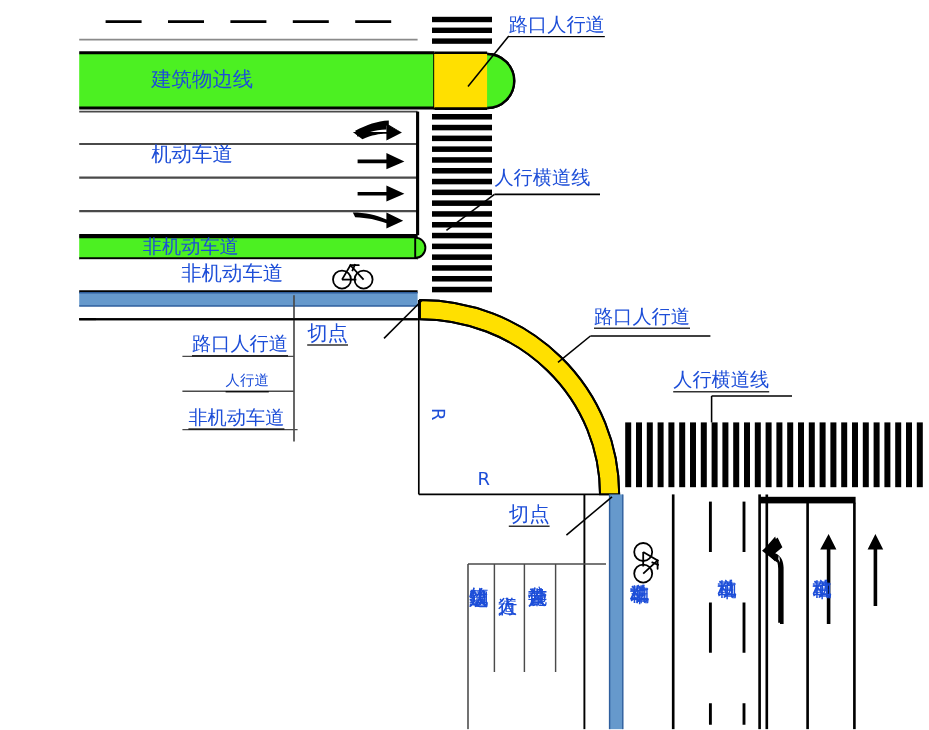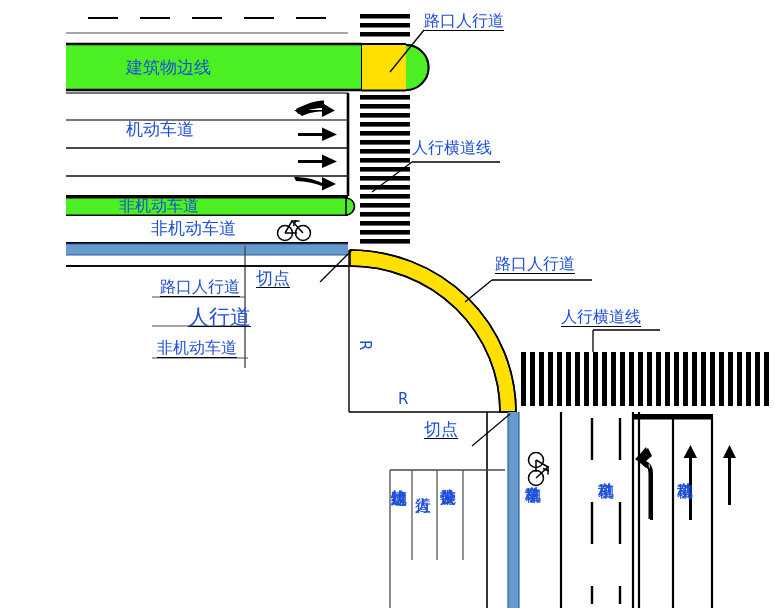--- a/index.html
+++ b/index.html
@@ -234,21 +234,21 @@
   <div class="lbl lbl-h" style="left:126px; top:59px; font-size:17px;">建筑物边线</div>
 
   <div class="lbl lbl-h" style="left:126px; top:121px; font-size:17px;text-align:center;">机动车道</div>
 
   <div class="lbl lbl-h" style="left:119px; top:198px; font-size:16px;">非机动车道</div>
 
   <div class="lbl lbl-h" style="left:119px; top:220px; font-size:17px;margin-left:32px;">非机动车道</div>
 
   <div class="lbl lbl-h ul" style="left:160px; top:279px; font-size:16px;">路口人行道</div>
 
-  <div class="lbl lbl-h ul" style="left:188px; top:309px; font-size:21px;">人行道</div>
+  <div class="lbl lbl-h ul" style="left:188px; top:309px; font-size:12px;">人行道</div>
 
   <div class="lbl lbl-h ul" style="left:157px; top:340px; font-size:16px;">非机动车道</div>
 
   <div class="lbl lbl-h ul" style="left:424px; top:13px; font-size:16px;">路口人行道</div>
 
   <div class="lbl lbl-h" style="left:412px; top:140px; font-size:16px;">人行横道线</div>
 
   <div class="lbl lbl-h ul" style="left:495px; top:256px; font-size:16px;">路口人行道</div>
 
   <div class="lbl lbl-h ul" style="left:561px; top:309px; font-size:16px;">人行横道线</div>

